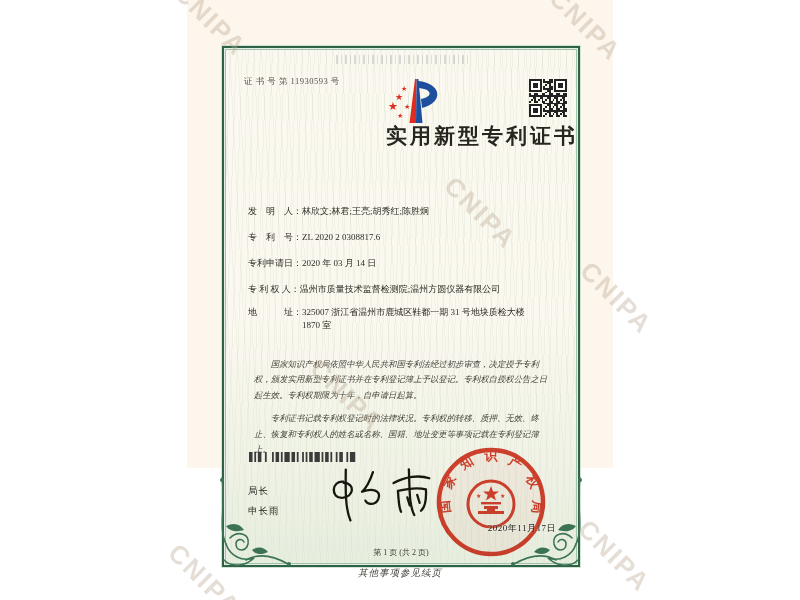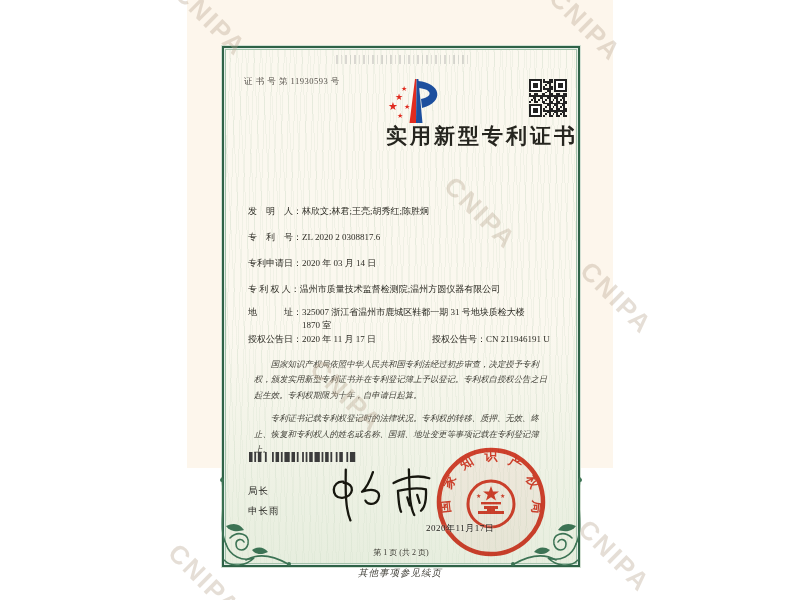--- a/index.html
+++ b/index.html
@@ -32,21 +32,21 @@
          font-style:italic;color:#45443c;}
   .paras p{margin:8px;text-indent:2em;}
   .barcode{position:absolute;left:25px;top:404px;width:108px;height:10px;}
   .sig-role{position:absolute;left:24px;top:437px;font-size:9.5px;color:#2b2a26;letter-spacing:1px;}
   .sig-name{position:absolute;left:24px;top:457px;font-size:9.5px;color:#2b2a26;letter-spacing:1px;}
   .sig{position:absolute;left:92px;top:414px;transform:rotate(-3deg);}
   .sig path{fill:none;stroke:#17170f;stroke-width:2.3;stroke-linecap:round;stroke-linejoin:round;}
   .seal{position:absolute;left:209px;top:396px;opacity:.93;mix-blend-mode:multiply;color:var(--seal-red,#d93420);}
   .seal-chars text{font-family:"Liberation Serif","DejaVu Serif",serif;font-weight:bold;font-size:13px;
                    fill:currentColor;text-anchor:middle;}
-  .seal-date{position:absolute;left:202px;top:474px;width:130px;text-align:left;font-size:9px;
+  .seal-date{position:absolute;left:202px;top:474px;width:130px;text-align:right;font-size:9px;
              letter-spacing:.5px;color:#20201d;text-shadow:0 0 2px rgba(255,252,245,.85);z-index:3;}
   .page-note{position:absolute;left:0;top:499px;width:100%;text-align:center;font-size:8px;color:#3c3b33;}
   .corner{position:absolute;color:#3c7354;}
   .corner path{fill:none;stroke:currentColor;stroke-width:1.6;stroke-linecap:round;}
   .corner .fl{fill:currentColor;stroke:none;}
   .corner-l{left:-8px;top:428px;}
   .corner-r{right:-8px;top:428px;transform:scaleX(-1);}
   .footer-note{position:absolute;left:0;top:567px;width:100%;text-align:center;font-size:9.5px;
                font-style:italic;color:#3f3e36;letter-spacing:1px;}
   .wm-layer{position:absolute;inset:0;pointer-events:none;z-index:6;}
@@ -254,24 +254,20 @@
       </div>
       <div class="f-row r3">
         <span class="f-label">专利申请日：</span><span class="f-value">2020 年 03 月 14 日</span>
       </div>
       <div class="f-row r4">
         <span class="f-label">专 利 权 人：</span><span class="f-value">温州市质量技术监督检测院;温州方圆仪器有限公司</span>
       </div>
       <div class="f-row r5">
         <span class="f-label">地　　　址：</span><span class="f-value">325007 浙江省温州市鹿城区鞋都一期 31 号地块质检大楼 1870 室</span>
       </div>
-      <div class="f-row r6">
-        <span class="f-label">授权公告日：</span><span class="f-value">2020 年 11 月 17 日</span>
-        <span class="grant2"><span class="f-label">授权公告号：</span><span class="f-value">CN 211946191 U</span></span>
-      </div>
 
       <div class="paras">
         <p>国家知识产权局依照中华人民共和国专利法经过初步审查，决定授予专利权，颁发实用新型专利证书并在专利登记簿上予以登记。专利权自授权公告之日起生效。专利权期限为十年，自申请日起算。</p>
         <p>专利证书记载专利权登记时的法律状况。专利权的转移、质押、无效、终止、恢复和专利权人的姓名或名称、国籍、地址变更等事项记载在专利登记簿上。</p>
       </div>
 
       <svg class="barcode" id="barcode" preserveAspectRatio="none" viewBox="0 0 61 10">
           <rect x="0" y="0" width="2" height="10"></rect>
           <rect x="3" y="0" width="1" height="10"></rect>
           <rect x="5" y="0" width="2" height="10"></rect>

